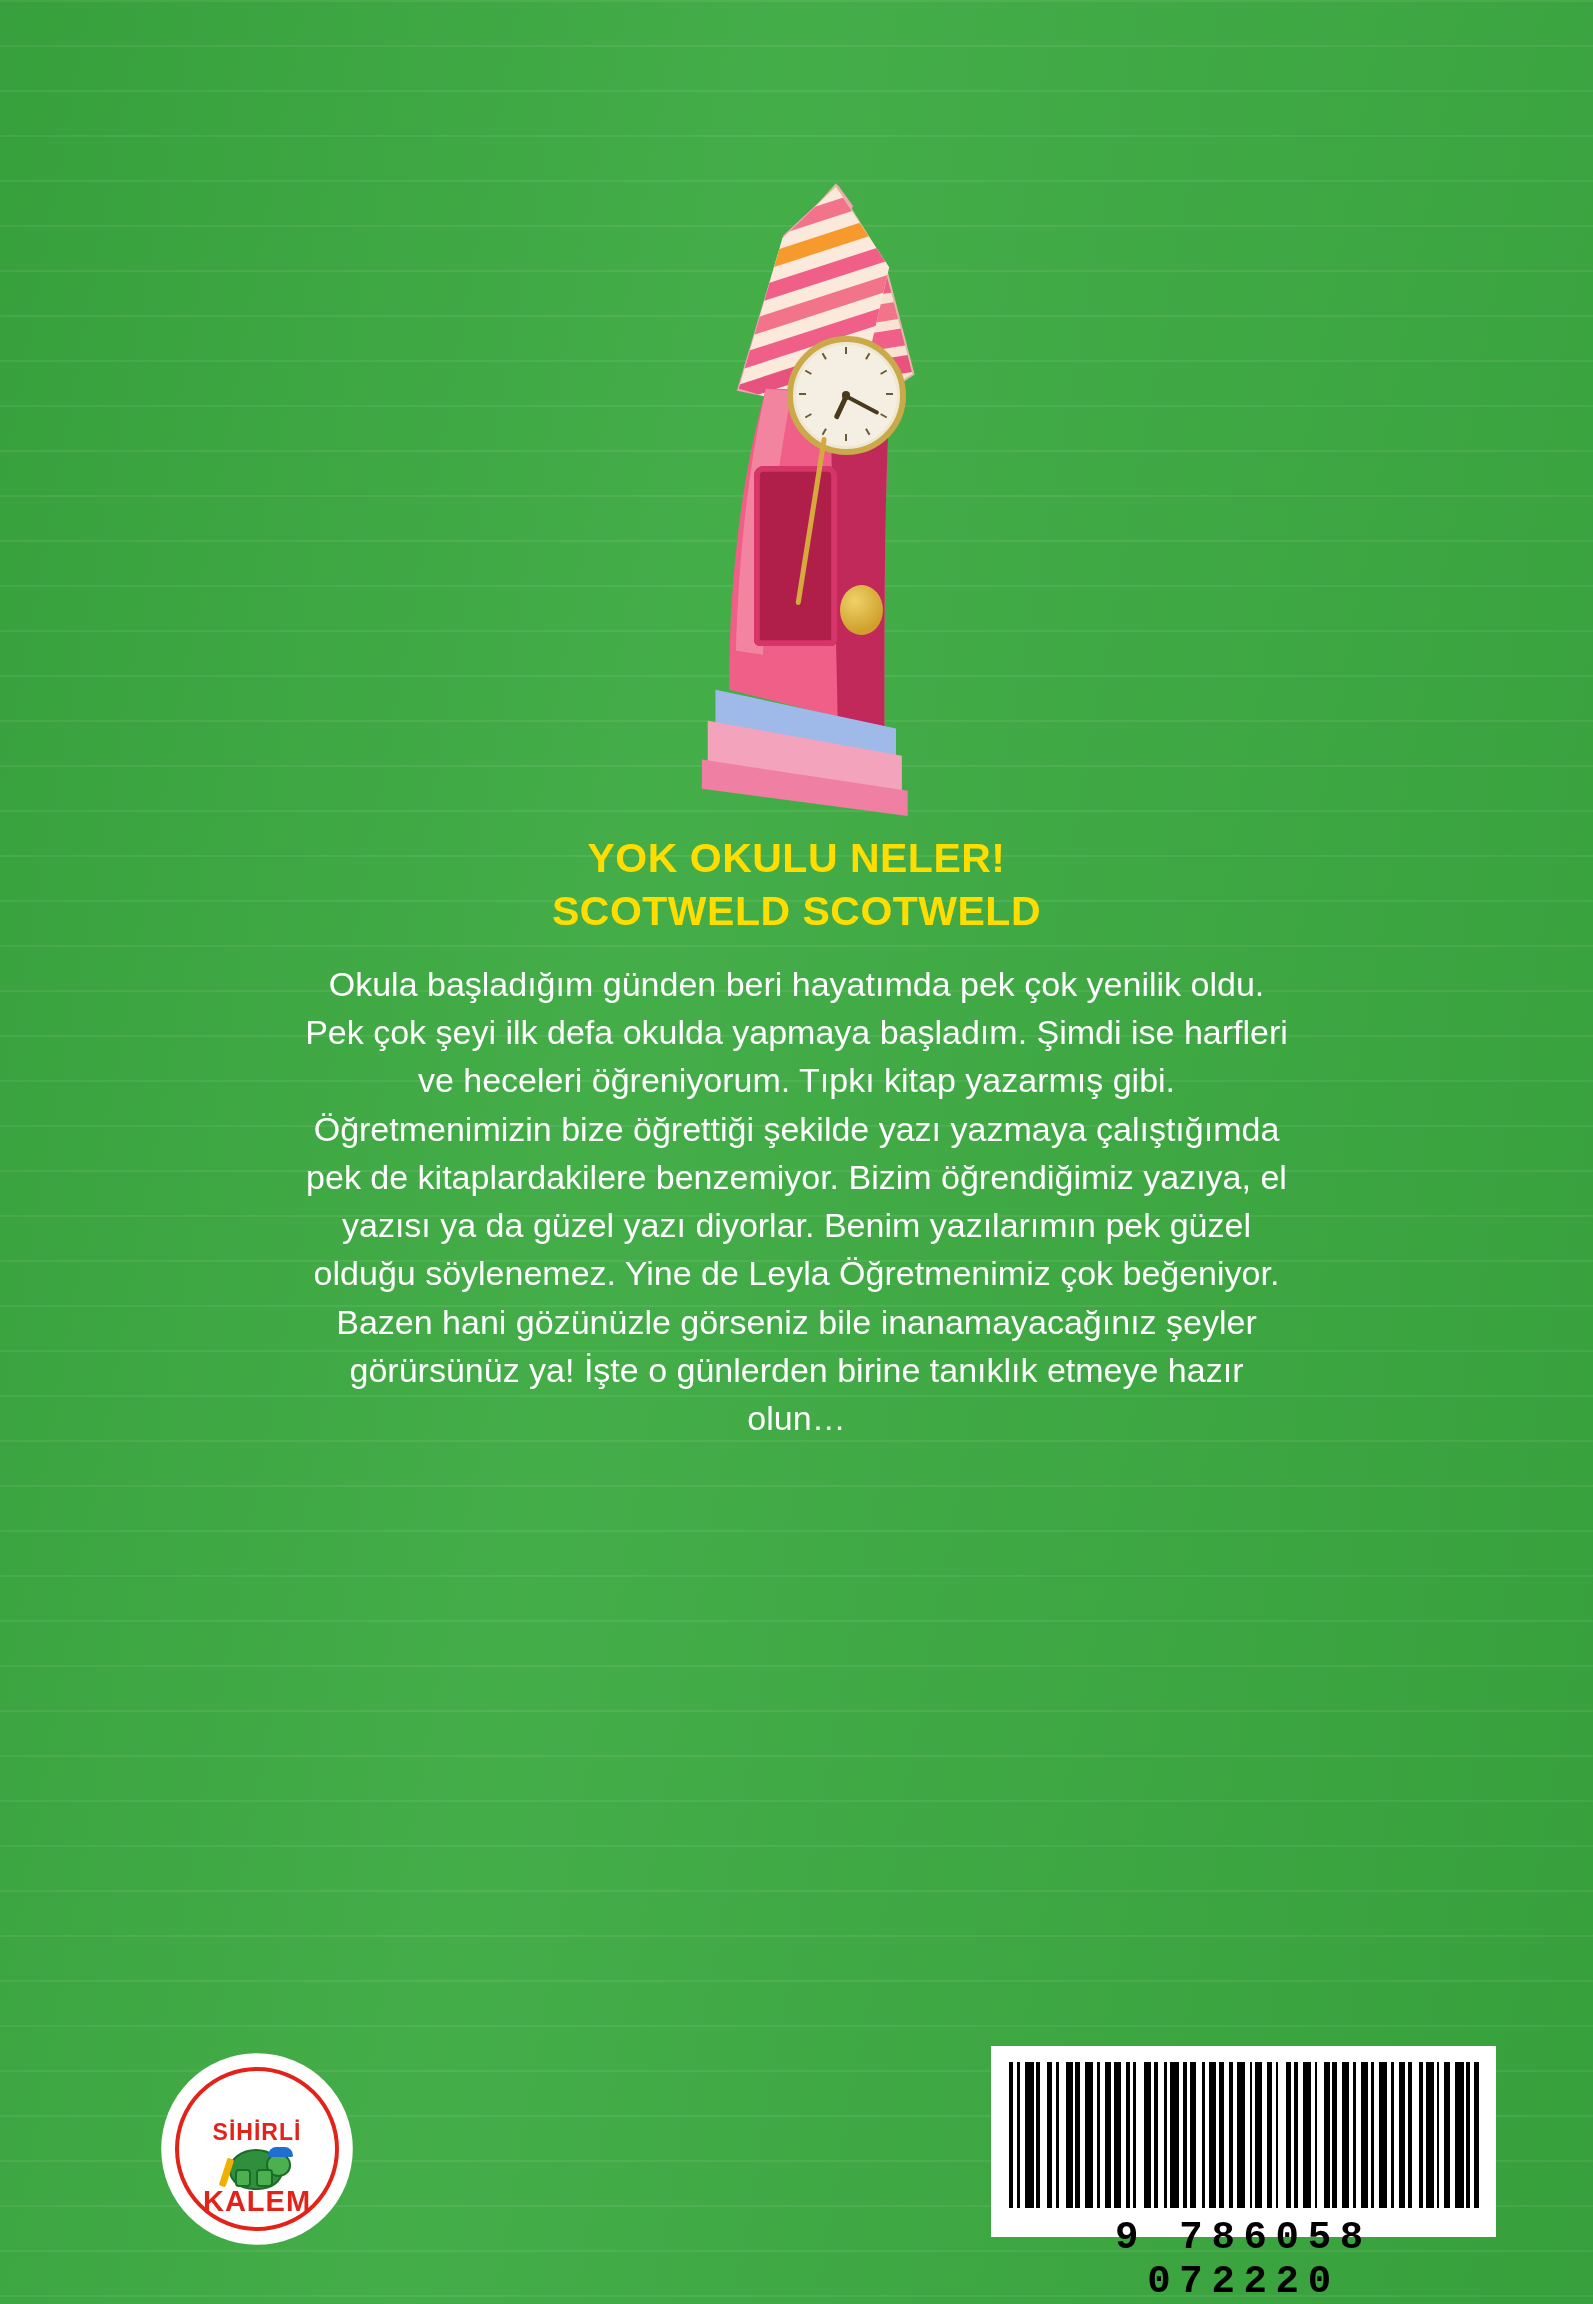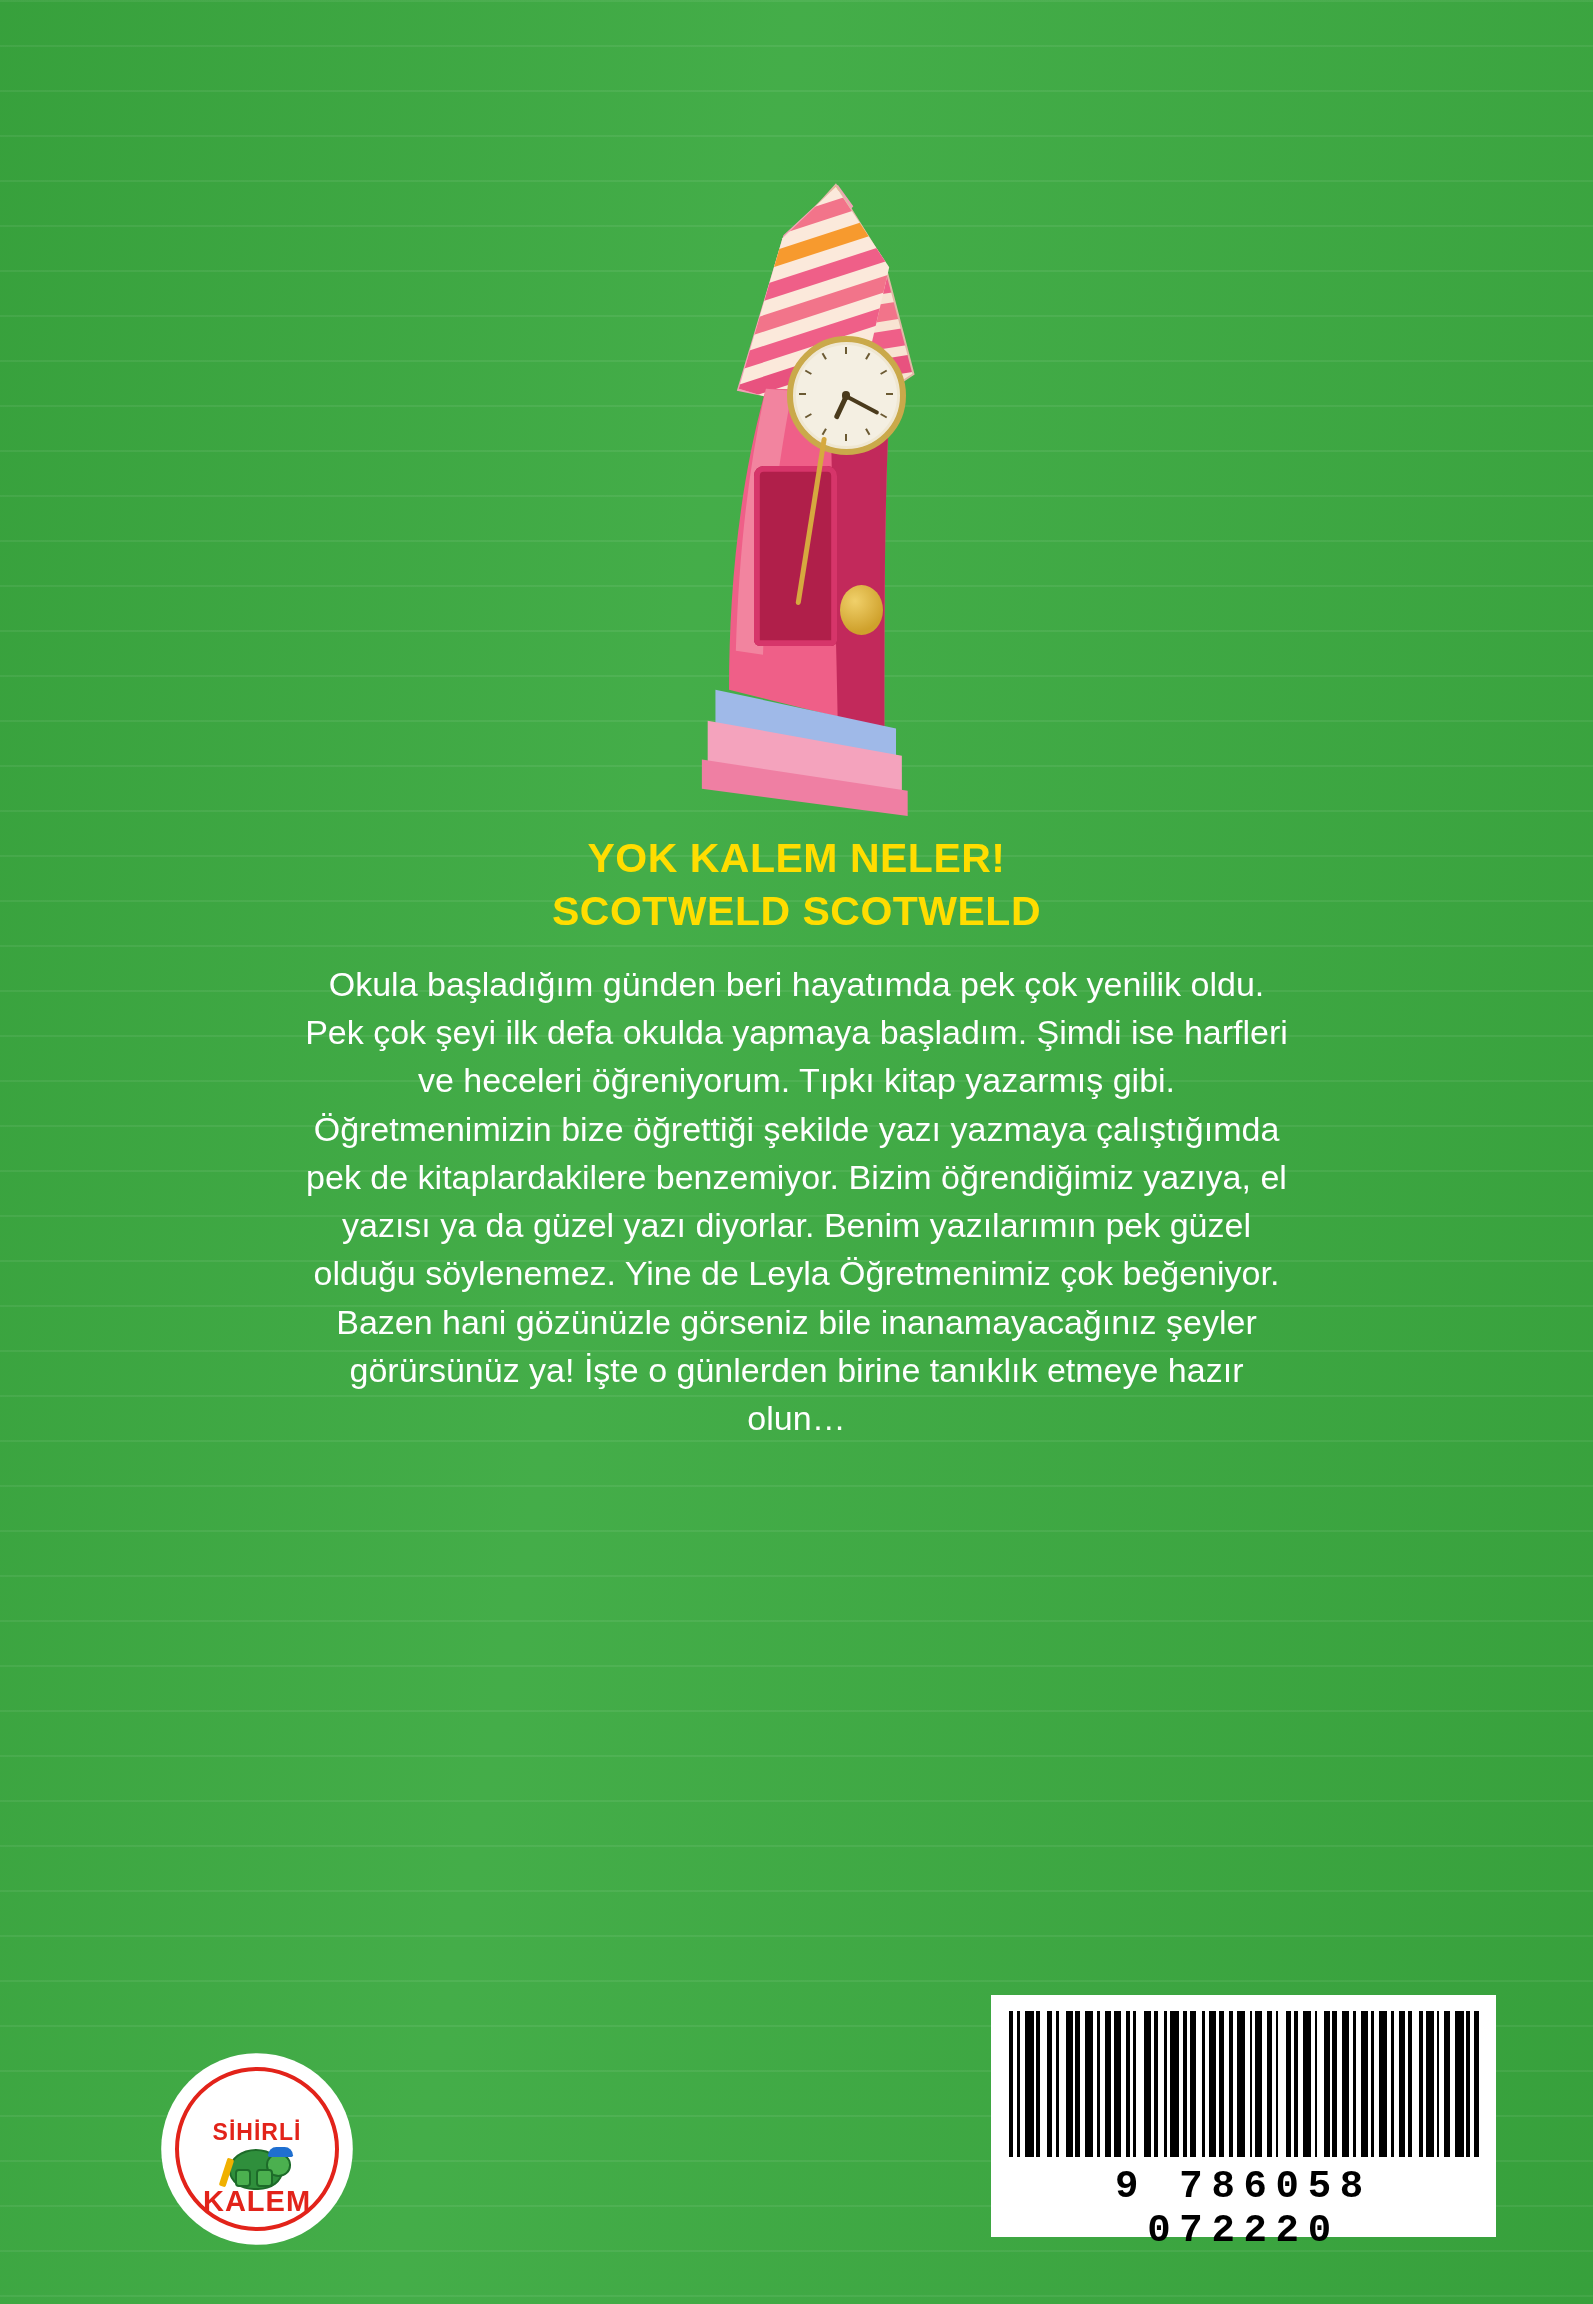--- a/index.html
+++ b/index.html
@@ -303,21 +303,21 @@
     font-weight: 500;
     letter-spacing: 0.3px;
   }
 
   
   .barcode-box {
     position: absolute;
     right: 97px;
     bottom: 9.7px;
     width: 505px;
-    height: 242px;
+    height: 191px;
     background: #ffffff;
     padding: 15.5px 17.5px 9.7px 17.5px;
     box-sizing: border-box;
   }
   .bars {
     height: 146px;
     display: flex;
     align-items: stretch;
     gap: 0;
   }
@@ -416,21 +416,21 @@
         <span class="hand-pin"></span>
       </div>
 
       <div class="pendulum-window" style="left:161px; top:320px; width:83px; height:180px;"></div>
       <div class="rod" style="left:229px; top:291px;"></div>
       <div class="bob" style="left:247px; top:439px;"></div>
     </div>
   </div>
 
   <div class="text-block">
-    <h2 class="title-sub">YOK KALEM NELER!</h2>
+    <h2 class="title-sub">YOK OKULU NELER!</h2>
     <h3 class="author">SCOTWELD SCOTWELD</h3>
     <p class="blurb">Okula başladığım günden beri hayatımda pek çok yenilik oldu. Pek çok şeyi ilk defa okulda yapmaya başladım. Şimdi ise harfleri ve heceleri öğreniyorum. Tıpkı kitap yazarmış gibi. Öğretmenimizin bize öğrettiği şekilde yazı yazmaya çalıştığımda pek de kitaplardakilere benzemiyor. Bizim öğrendiğimiz yazıya, el yazısı ya da güzel yazı diyorlar. Benim yazılarımın pek güzel olduğu söylenemez. Yine de Leyla Öğretmenimiz çok beğeniyor. Bazen hani gözünüzle görseniz bile inanamayacağınız şeyler görürsünüz ya! İşte o günlerden birine tanıklık etmeye hazır olun…</p>
   </div>
 
   <div class="footer">
 
     <div class="stamp">
       <div class="stamp-inner">
         <div class="stamp-top">SİHİRLİ</div>
         <div class="turtle">

